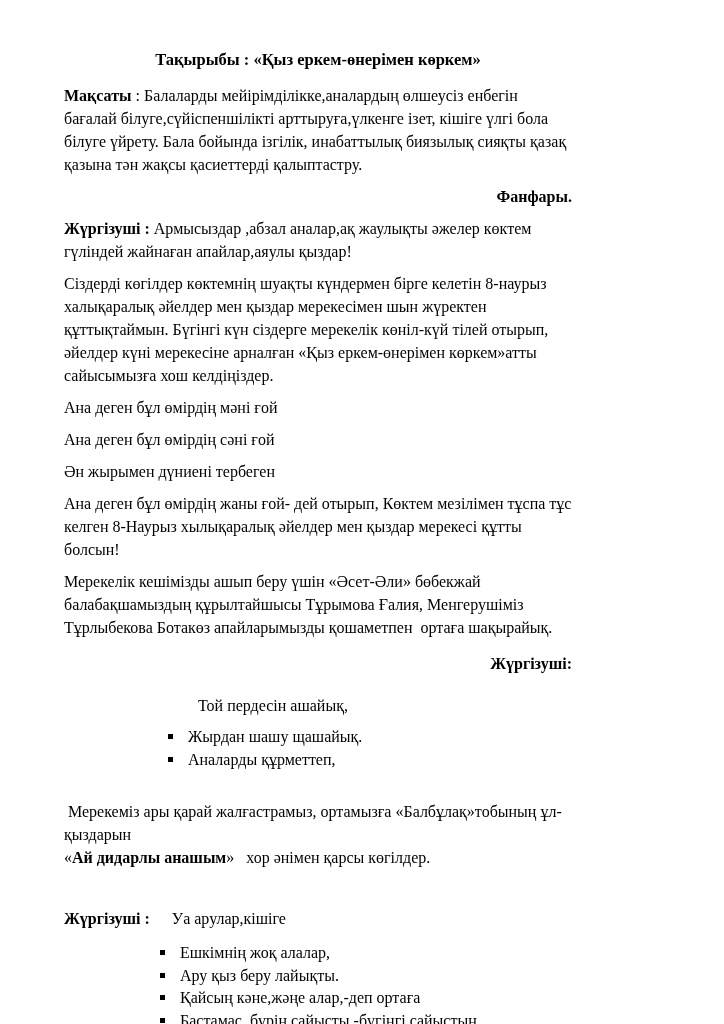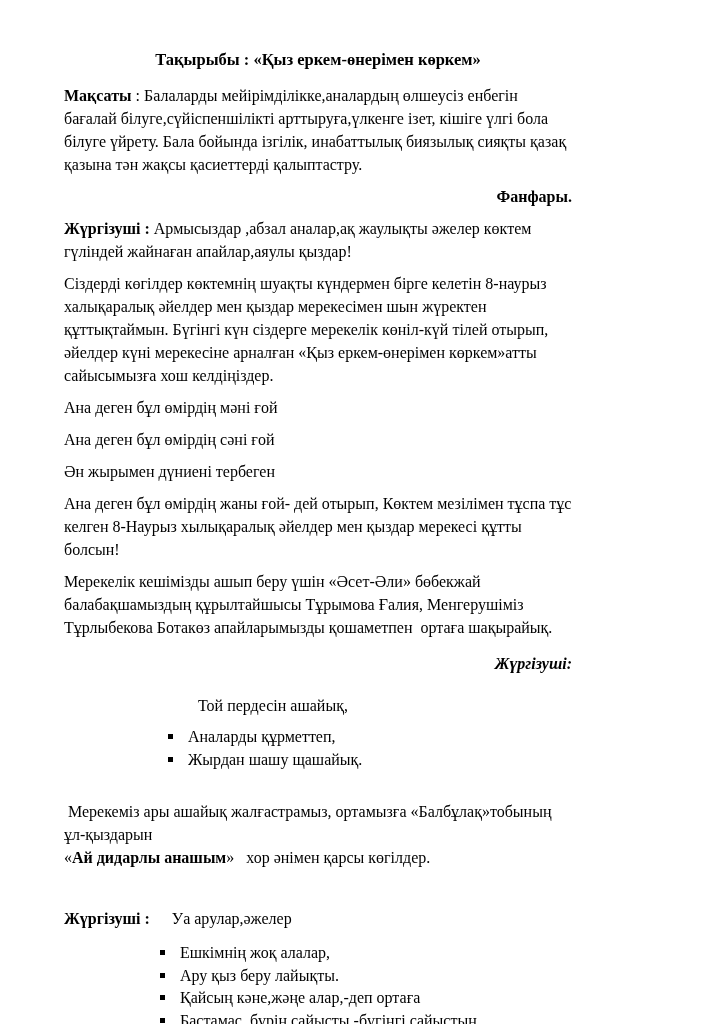--- a/index.html
+++ b/index.html
@@ -9,21 +9,21 @@
     font-family:"Liberation Serif","DejaVu Serif",serif;
     font-size:16px; line-height:23px; color:#000;
   }
   .title {
     font-size:16.5px; font-weight:bold; text-align:center;
     margin:0 0 13px 0; line-height:23px; white-space:pre-wrap;
   }
   p { margin:0 0 9px 0; white-space:pre-wrap; }
   b { font-weight:bold; }
   .bold { font-weight:bold;text-align:right; }
-  .indent-host { margin-left:24px; margin-top:13px;font-style:italic; }
+  .indent-host { margin-left:24px; margin-top:13px; }
   .indent-curtain { margin-left:134px; margin-top:19px; }
   ul { list-style:none; margin:0 0 9px 0; padding:0; }
   li { line-height:22.5px; white-space:pre-wrap; }
   li::before {
     content:""; display:inline-block; width:5px; height:5px;
     background:#000; margin-right:15px; vertical-align:3px;
   }
   .song-list   { margin-left:104px; margin-top:5px; }
   .intro-list  { margin-left:96px;  margin-top:12px; }
   .choir-para  { margin-top:29px; }
@@ -51,27 +51,27 @@
   <p>Ән жырымен дүниені тербеген</p>
   <p>Ана деген бұл өмірдің жаны ғой- дей отырып, Көктем мезілімен тұспа тұс келген 8-Наурыз хылықаралық әйелдер мен қыздар мерекесі құтты болсын!</p>
 
   <p>Мерекелік кешімізды ашып беру үшін «Әсет-Әли» бөбекжай балабақшамыздың құрылтайшысы Тұрымова Ғалия, Менгерушіміз Тұрлыбекова Ботакөз апайларымызды қошаметпен  ортаға шақырайық.</p>
 
   <p class="bold indent-host">Жүргізуші:</p>
 
   <p class="indent-curtain">Той пердесін ашайық,</p>
 
   <ul class="song-list">
+    <li><span>Жырдан шашу щашайық.</span></li>
     <li><span>Аналарды құрметтеп,</span></li>
-    <li><span>Жырдан шашу щашайық.</span></li>
   </ul>
 
-  <p class="choir-para"><span class="line"> Мерекеміз ары ашайық жалғастрамыз, ортамызға «Балбұлақ»тобының ұл-қыздарын</span><span class="line"><span>«</span><b>Ай дидарлы анашым</b><span>»</span><span>   хор әнімен қарсы көгілдер.</span></span></p>
+  <p class="choir-para"><span class="line"> Мерекеміз ары қарай жалғастрамыз, ортамызға «Балбұлақ»тобының ұл-қыздарын</span><span class="line"><span>«</span><b>Ай дидарлы анашым</b><span>»</span><span>   хор әнімен қарсы көгілдер.</span></span></p>
 
-  <p class="host3-para"><b>Жүргізуші :</b><span class="tab-space"></span><span>Уа арулар,әжелер</span></p>
+  <p class="host3-para"><b>Жүргізуші :</b><span class="tab-space"></span><span>Уа арулар,кішіге</span></p>
 
   <ul class="intro-list">
     <li><span>Ешкімнің жоқ алалар,</span></li>
     <li><span>Ару қыз беру лайықты.</span></li>
     <li><span>Қайсың кәне,жәңе алар,-деп ортаға</span></li>
     <li><span>Бастамас  бұрін сайысты -бүгінгі сайыстың</span></li>
     <li><span>Бөлімдермен таныс болыныздар</span></li>
   </ul>
 
 </div>

